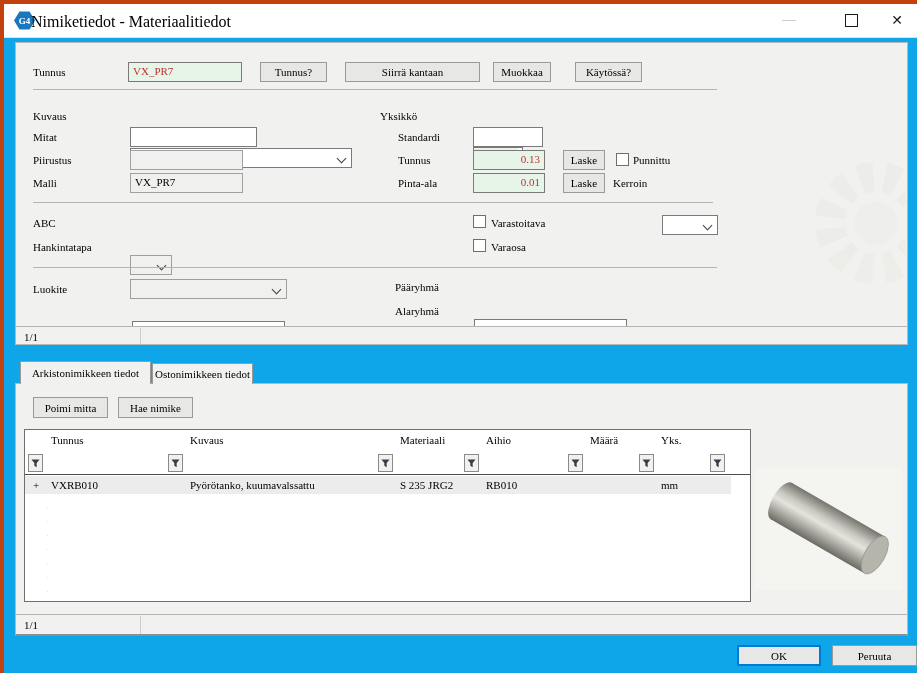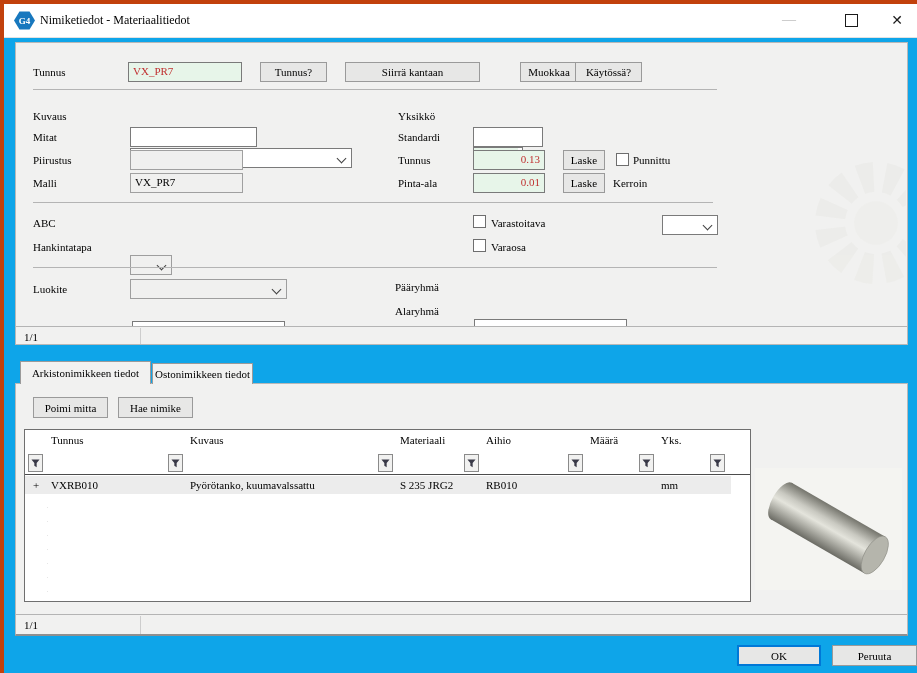--- a/index.html
+++ b/index.html
@@ -1,21 +1,21 @@
 <!DOCTYPE html>
 <html><head>
 <meta charset="utf-8">
 <style>
   html,body{margin:0;padding:0;background:#cfcfcf;font-family:"Liberation Sans",sans-serif;}
   .dialog{position:relative;width:915px;height:671px;background:#0ea5e9;border:4px solid #c2410c;overflow:hidden;font-family:Liberation Serif, serif;}
   .titlebar{position:absolute;left:0;top:0;width:100%;height:33px;background:#ffffff;border-bottom:1px solid #e2e2e2;}
   .appicon{position:absolute;left:10px;top:7px;width:21px;height:19px;background:#1878be;
     clip-path:polygon(26% 2%,74% 2%,100% 50%,74% 98%,26% 98%,0% 50%);
     color:#fff;font-size:9px;font-weight:bold;display:flex;align-items:center;justify-content:center;}
-  .title{position:absolute;left:36px;top:9px;font-size:12px;color:#000;}
+  .title{position:absolute;left:27px;top:9px;font-size:16px;color:#000;}
   .wbtn{position:absolute;top:0;width:42px;height:32px;display:flex;align-items:center;justify-content:center;font-size:14px;color:#1a1a1a;}
   .maxsq{width:11px;height:11px;border:1.5px solid #1a1a1a;}
   .panel{position:absolute;background:#f1f1f0;border:1px solid #b8b8b8;box-sizing:border-box;overflow:hidden;}
   .lbl{position:absolute;font-size:11px;color:#000;white-space:nowrap;}
   .field{position:absolute;border:1px solid #7a7a7a;background:#fff;font-size:11px;line-height:15px;padding:1px 4px;box-sizing:border-box;overflow:hidden;white-space:nowrap;}
   .field.green{background:#e7f5e9;color:#c03030;}
   .field.gray{background:#f0f0ef;border-color:#a0a0a0;}
   .right{text-align:right;}
   .dd{position:absolute;border:1px solid #7a7a7a;background:#fff;box-sizing:border-box;margin-top:42px;}
   .dd .val{position:absolute;left:4px;top:2px;right:18px;font-size:11px;overflow:hidden;white-space:nowrap;}
@@ -72,30 +72,30 @@
         <circle cx="135" cy="125" r="46" fill="none" stroke="#e9e9e6" stroke-width="30" stroke-dasharray="14 11"></circle>
         <circle cx="135" cy="125" r="22" fill="#ededEA"></circle>
         <circle cx="38" cy="195" r="36" fill="none" stroke="#ececе9" stroke-width="24" stroke-dasharray="12 10"></circle>
       </g>
     </svg>
 
     <div class="lbl" style="left:17px;top:23px;">Tunnus</div>
     <div class="field green" style="left:112px;top:19px;width:114px;height:20px;">VX_PR7</div>
     <div class="btn" style="left:244px;top:19px;width:67px;height:20px;">Tunnus?</div>
     <div class="btn" style="left:329px;top:19px;width:135px;height:20px;">Siirrä kantaan</div>
-    <div class="btn" style="left:504px;top:19px;width:58px;height:20px;">Muokkaa</div>
+    <div class="btn" style="left:477px;top:19px;width:58px;height:20px;">Muokkaa</div>
     <div class="btn" style="left:559px;top:19px;width:67px;height:20px;">Käytössä?</div>
     <div class="sep" style="left:17px;top:46px;width:684px;"></div>
 
     <div class="lbl" style="left:17px;top:67px;">Kuvaus</div>
     <div class="dd" style="left:114px;top:63px;width:222px;height:20px;">
       <span class="val">Fin: Silmukka</span>
       <span class="chev"></span>
     </div>
-    <div class="lbl" style="left:382px;top:67px;text-align:right;">Yksikkö</div>
+    <div class="lbl" style="left:364px;top:67px;text-align:right;">Yksikkö</div>
     <div class="dd" style="left:457px;top:62px;width:50px;height:20px;">
       <span class="val red">kpl</span>
       <span class="chev"></span>
     </div>
 
     <div class="lbl" style="left:17px;top:88px;">Mitat</div>
     <div class="field" style="left:114px;top:84px;width:127px;height:20px;"></div>
     <div class="lbl" style="left:382px;top:88px;">Standardi</div>
     <div class="field" style="left:457px;top:84px;width:70px;height:20px;"></div>
 

